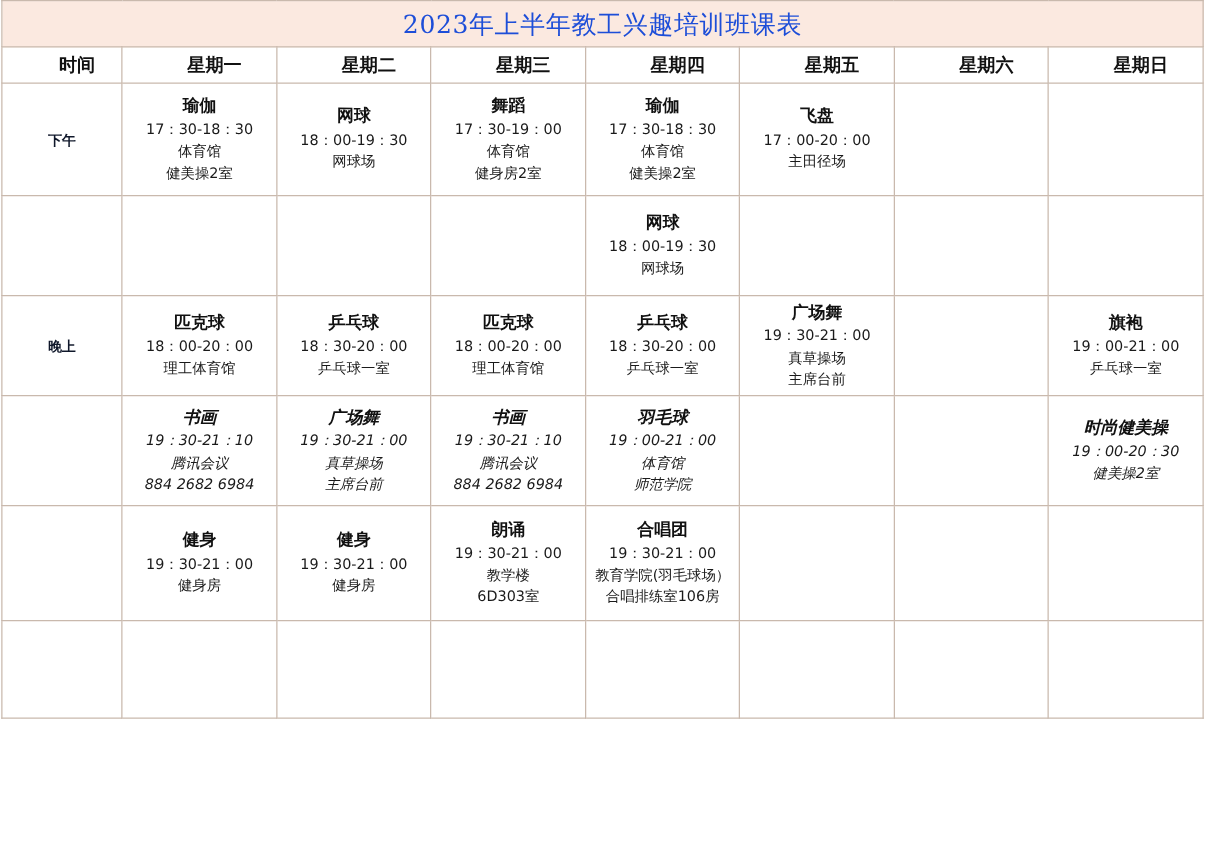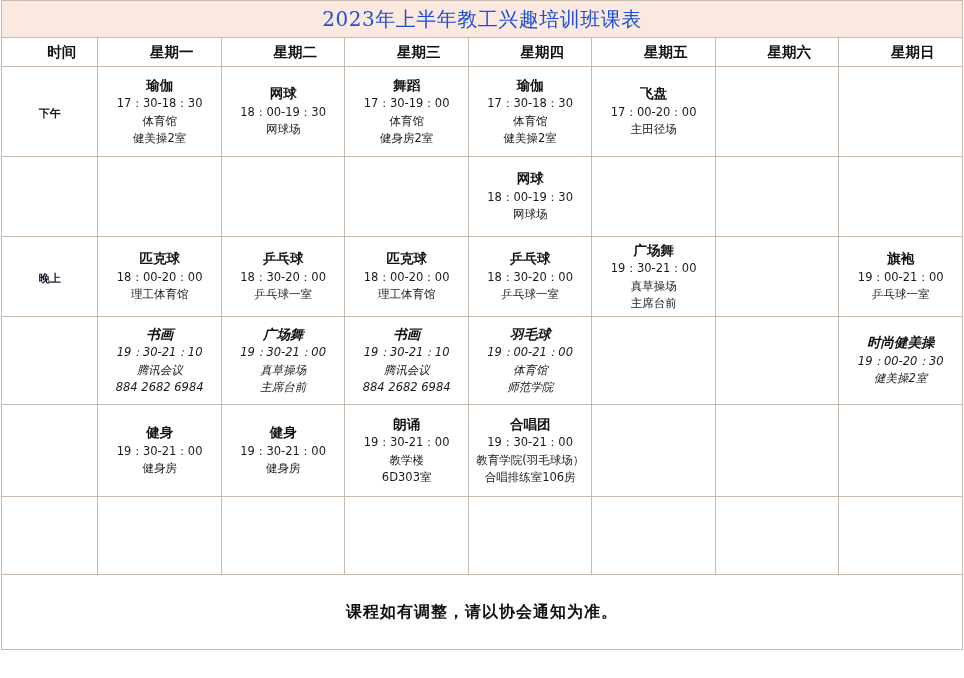--- a/index.html
+++ b/index.html
@@ -322,20 +322,15 @@
             <div class="cell-empty"></div>
           </td>
         <td>
             <div class="cell-empty"></div>
           </td>
         <td>
             <div class="cell-empty"></div>
           </td>
       </tr>
 
-      <tr>
-        <td class="footer-cell" colspan="8">
-          <span class="footer-text">课程如有调整，请以协会通知为准。</span>
-        </td>
-      </tr>
     </tbody>
   </table>
 </div>
 
 </body></html>

